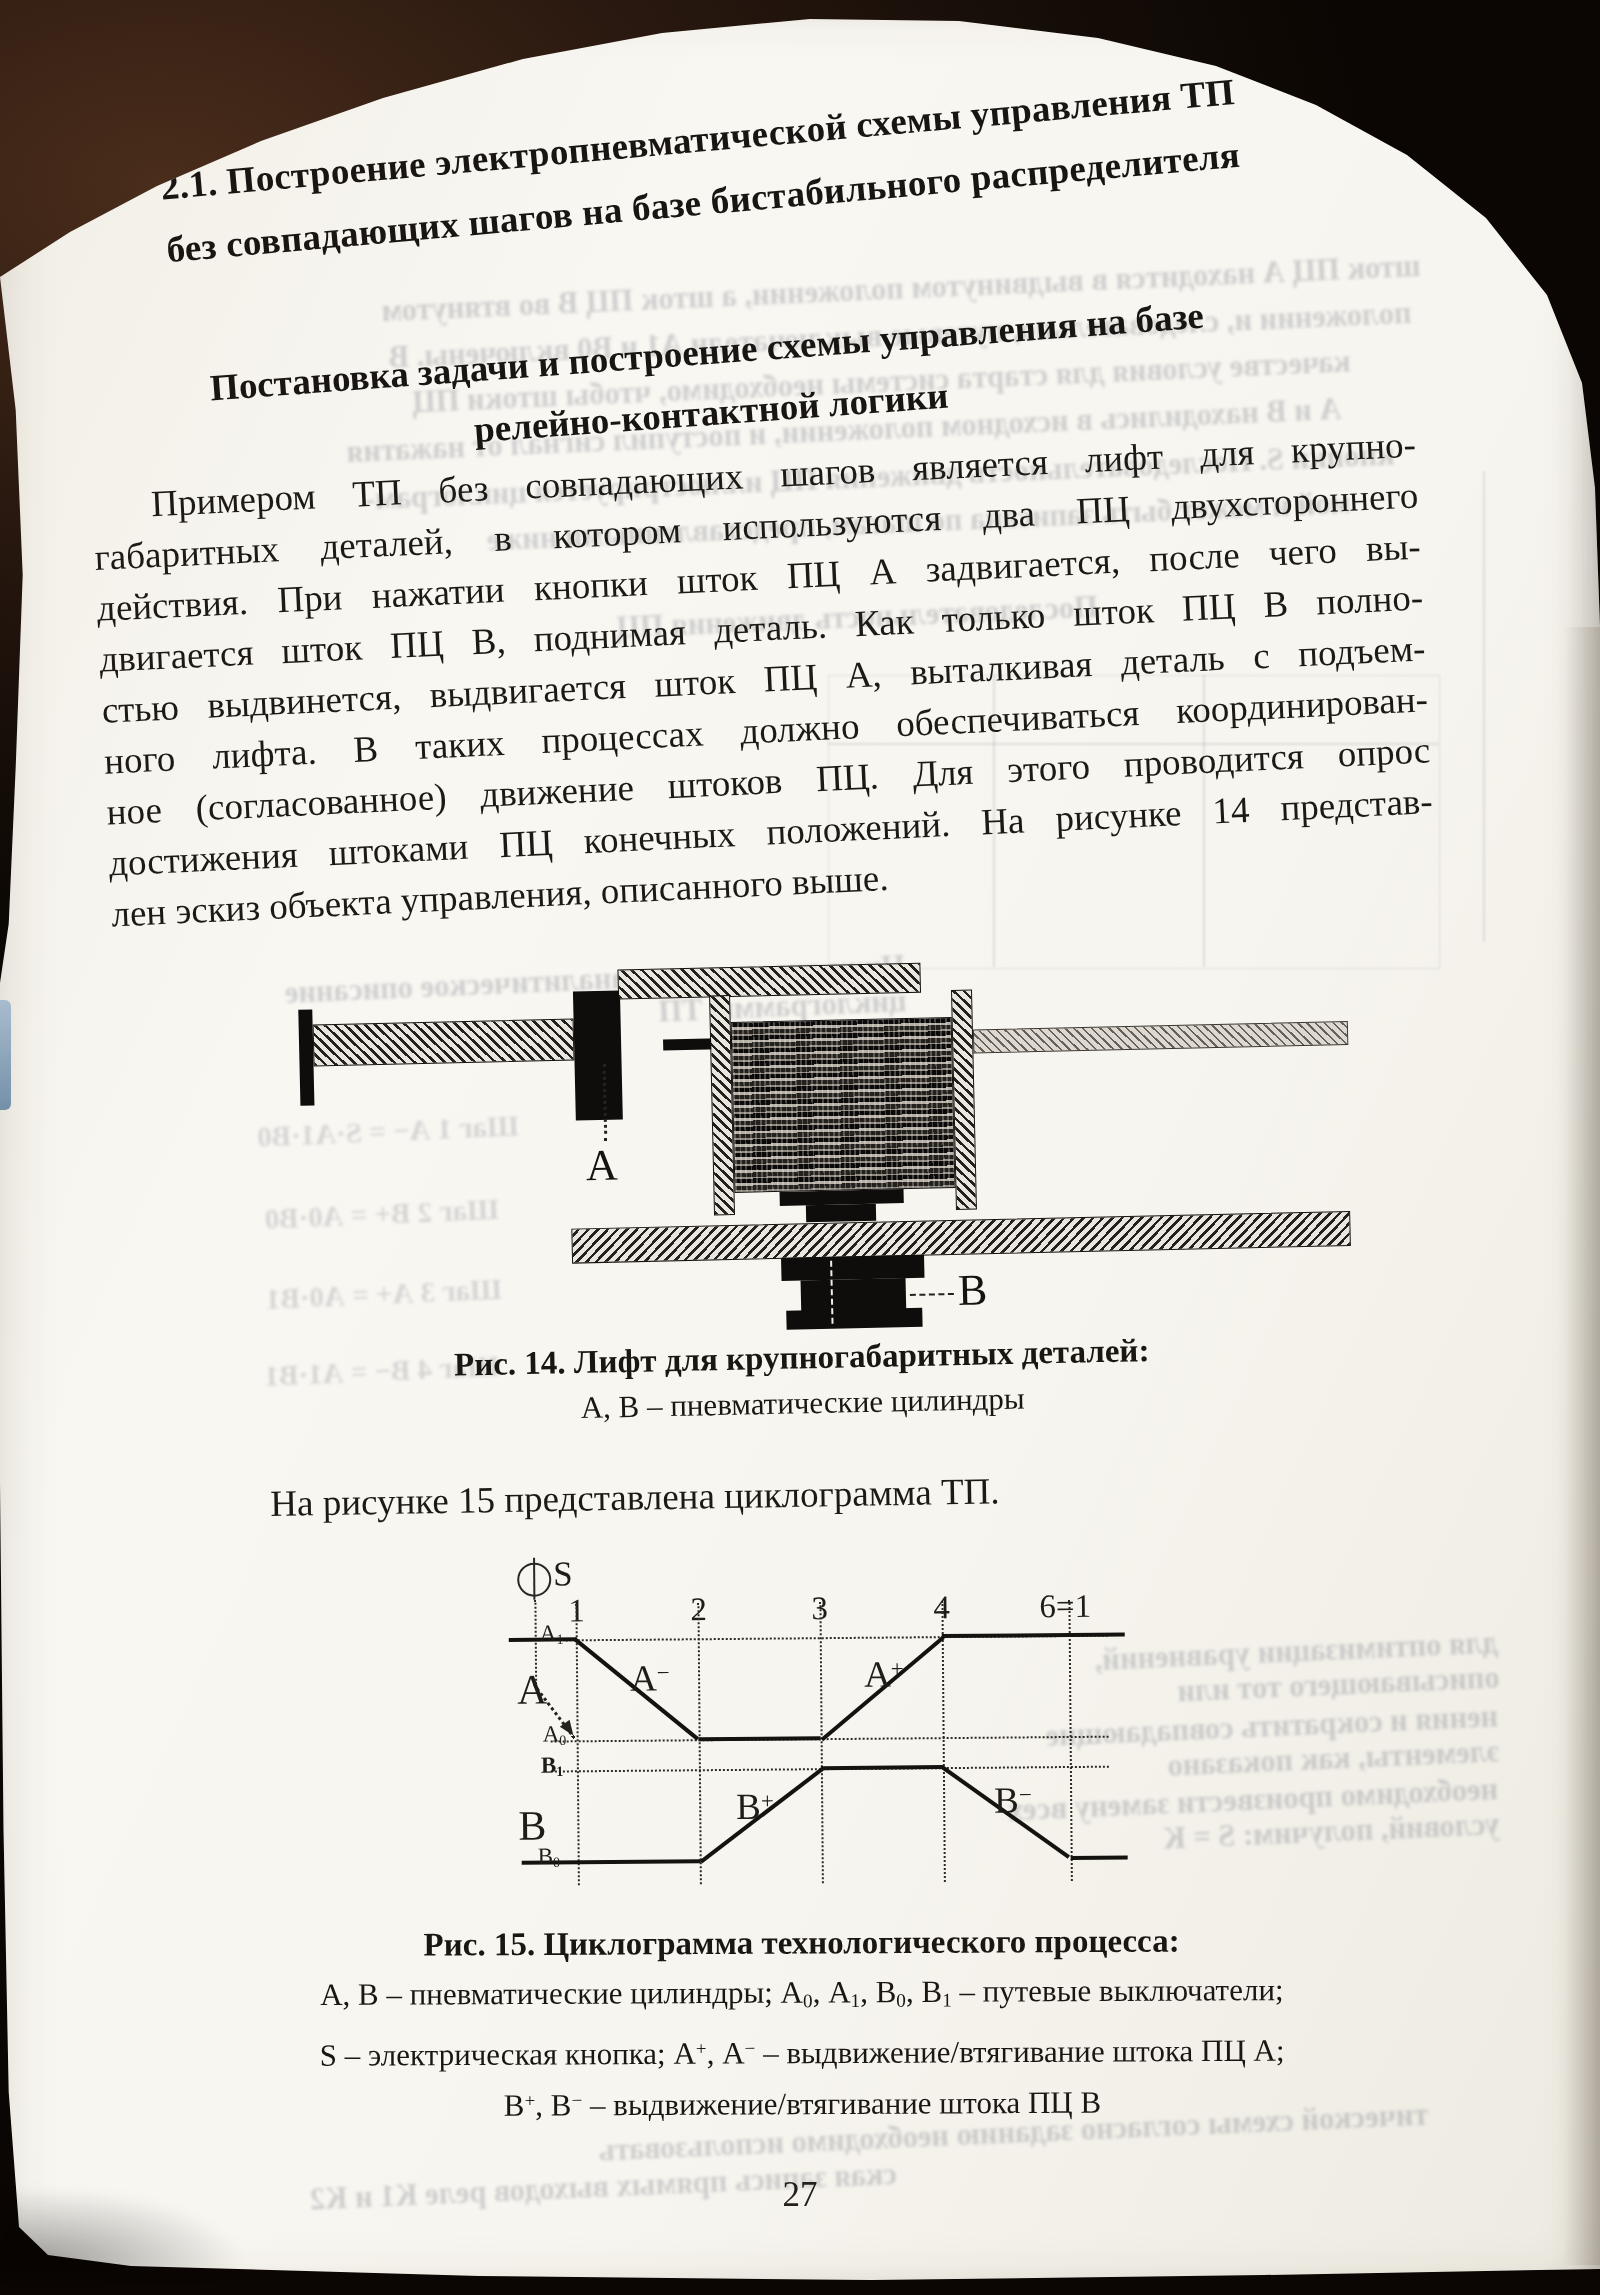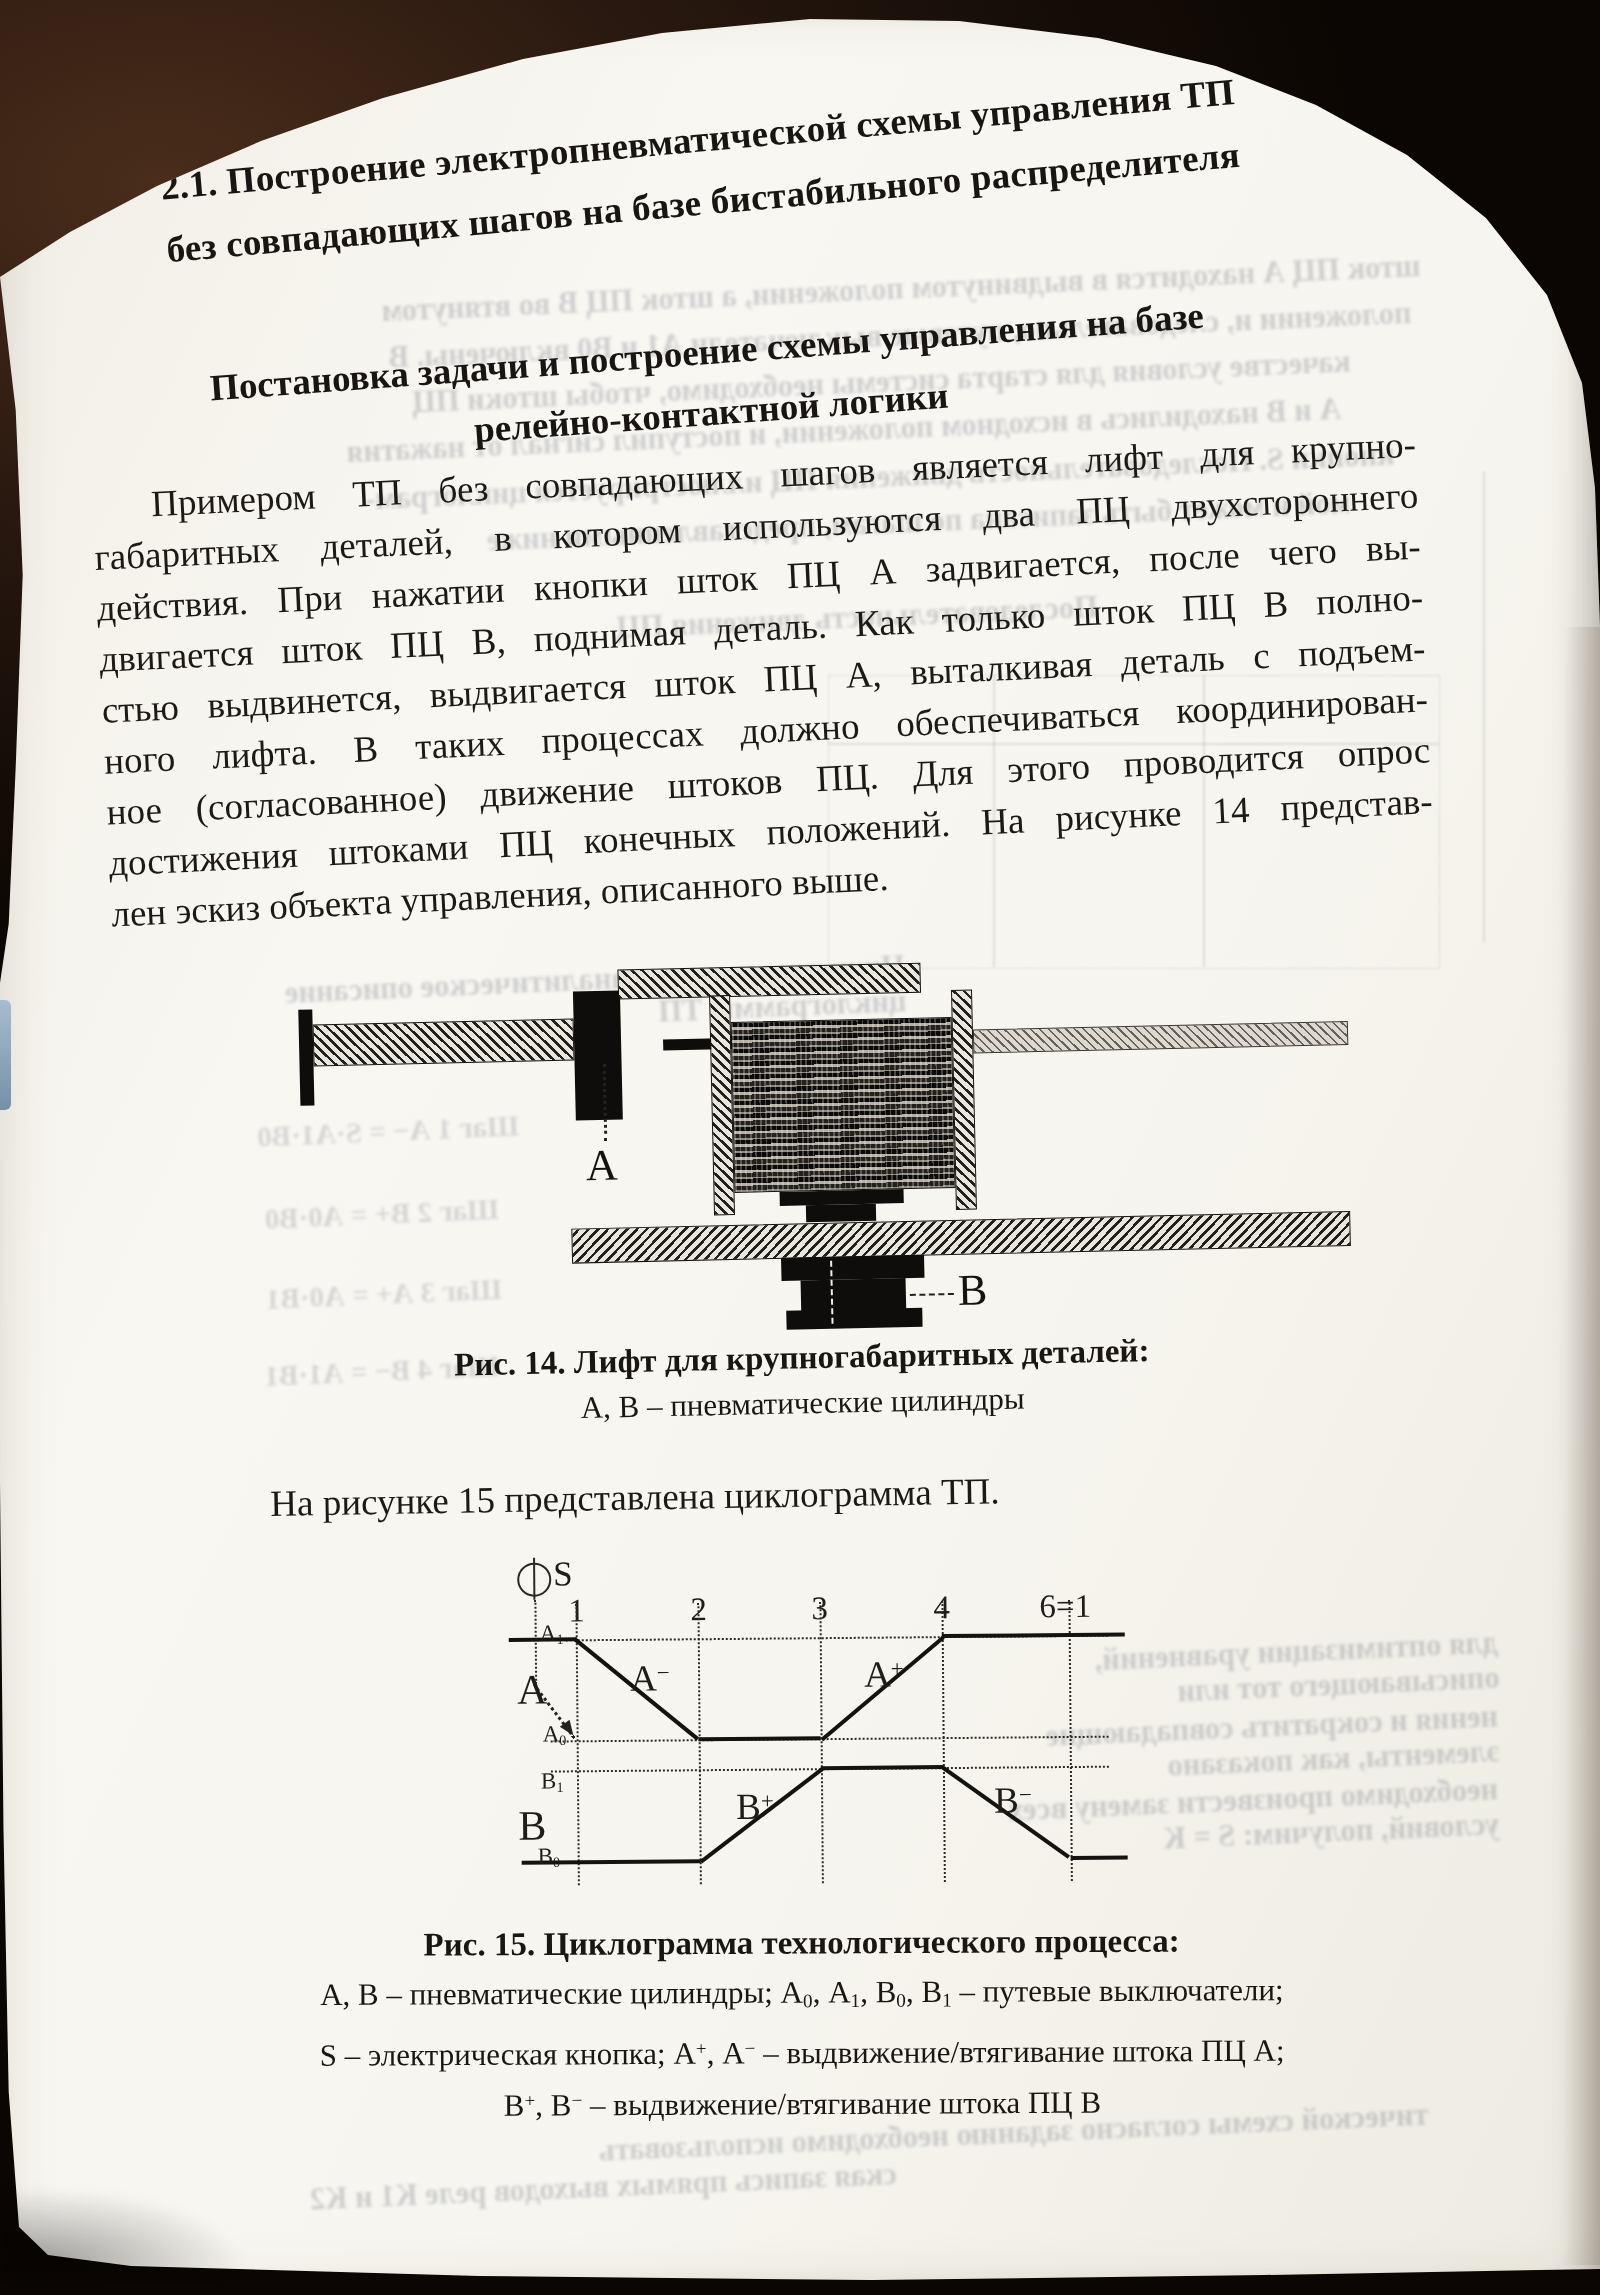--- a/index.html
+++ b/index.html
@@ -205,36 +205,37 @@
     <div class="abs trace" style="left:22px;top:308px;width:179px;"></div>
     <div class="abs trace" style="left:200px;top:309px;width:153px;transform:rotate(-36.9deg);"></div>
     <div class="abs trace" style="left:322px;top:216px;width:122px;"></div>
     <div class="abs trace" style="left:444px;top:216px;width:156px;transform:rotate(35.9deg);"></div>
     <div class="abs trace" style="left:571px;top:308px;width:57px;"></div>
 
     <div class="abs axissmall" style="left:42px;top:68px;"><span>А</span><sub>1</sub></div>
     <div class="abs axisbig" style="left:19px;top:113px;">А</div>
     <div class="abs axissmall" style="left:44px;top:169px;"><span>А</span><sub>0</sub></div>
     <div class="abs axissmall" style="left:42px;top:200px;"></div>
-    <div class="abs axissmall" style="left:42px;top:216px;"><span>В</span><sub>1</sub></div>
+    <div class="abs axissmall" style="left:42px;top:200px;font-weight:bold;"><span>В</span><sub>1</sub></div>
     <div class="abs axisbig" style="left:19px;top:249px;">В</div>
     <div class="abs axissmall" style="left:38px;top:291px;"><span>В</span><sub>0</sub></div>
 
     <div class="abs seglabel" style="left:132px;top:105px;"><span>А</span><sup>−</sup></div>
     <div class="abs seglabel" style="left:366px;top:103px;"><span>А</span><sup>+</sup></div>
     <div class="abs seglabel" style="left:237px;top:234px;"><span>В</span><sup>+</sup></div>
     <div class="abs seglabel" style="left:495px;top:230px;"><span>В</span><sup>−</sup></div>
   </div>
 
   <div class="cap15 abs">
     <div class="t">Рис. 15. Циклограмма технологического процесса:</div>
     <div class="l"><span>А, В – пневматические цилиндры; А</span><sub>0</sub><span>, А</span><sub>1</sub><span>, В</span><sub>0</sub><span>, В</span><sub>1</sub><span> – путевые выключатели;</span></div>
     <div class="l"><span>S – электрическая кнопка; А</span><sup>+</sup><span>, А</span><sup>−</sup><span> – выдвижение/втягивание штока ПЦ А;</span></div>
     <div class="l"><span>В</span><sup>+</sup><span>, В</span><sup>−</sup><span> – выдвижение/втягивание штока ПЦ В</span></div>
   </div>
 
+  <div class="pagenum abs">27</div>
 
   <div class="edgeR"></div>
 </div>
 
 <div class="sliver"></div>
 <div class="cornershadow"></div>
 
 
 </body></html>

